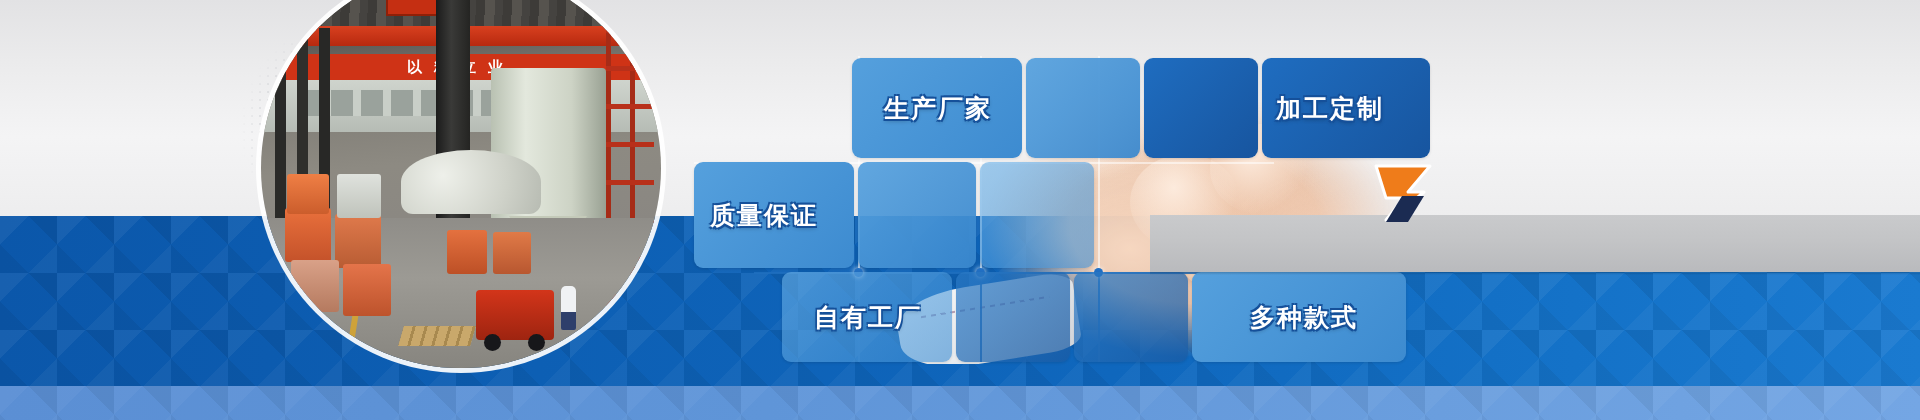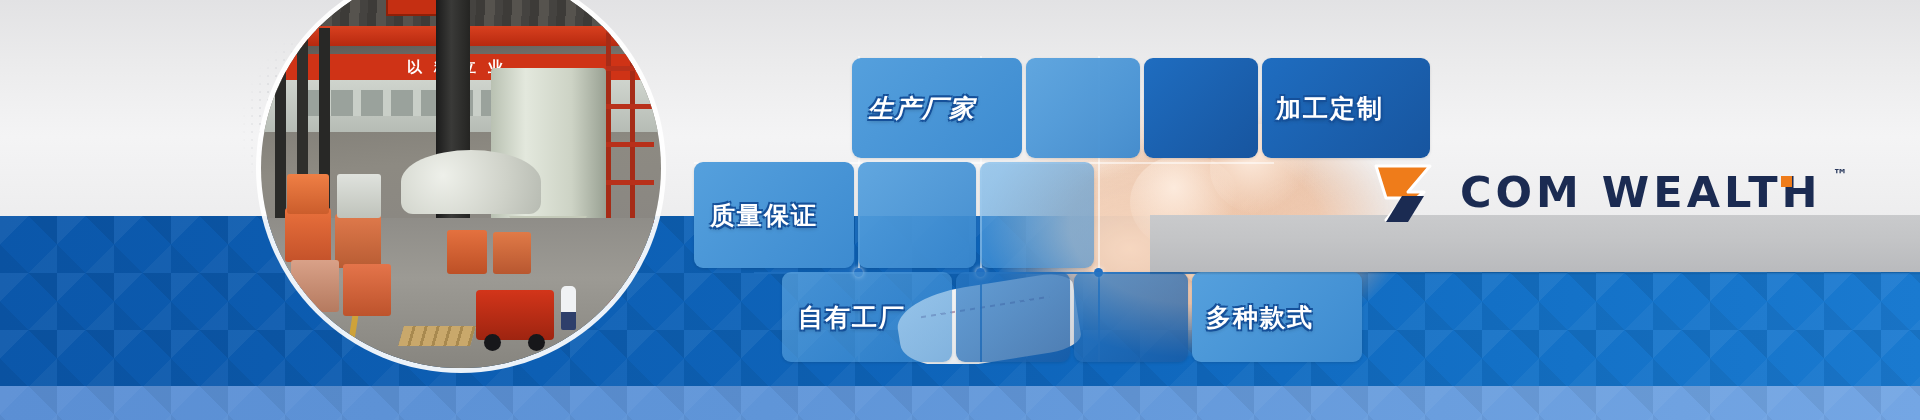--- a/index.html
+++ b/index.html
@@ -220,54 +220,49 @@
     <div class="gl-b" style="left:286px;top:216px;width:1.5px;height:90px;"></div>
     <div class="gl-b" style="left:404px;top:216px;width:1.5px;height:90px;"></div>
     <div class="node" style="left:160px;top:212px;"></div>
     <div class="node" style="left:282px;top:212px;"></div>
     <div class="node" style="left:400px;top:212px;"></div>
     <div class="node" style="left:518px;top:212px;"></div>
   </div>
 
   <div id="tiles-host">
       <div class="tile t-solid" style="left: 852px; top: 58px; width: 170px; height: 100px;">
-        <span class="tile-label" style="margin-left: 16px; font-style: italic;">生产厂家</span>
+        <span class="tile-label" style="margin-left: 32px;">生产厂家</span>
       </div>
       <div class="tile t-mid" style="left: 1026px; top: 58px; width: 114px; height: 100px;"></div>
       <div class="tile t-deep" style="left: 1144px; top: 58px; width: 114px; height: 100px;"></div>
       <div class="tile t-deep" style="left: 1262px; top: 58px; width: 168px; height: 100px;">
         <span class="tile-label" style="margin-left: 14px;">加工定制</span>
       </div>
       <div class="tile t-solid" style="left: 694px; top: 162px; width: 160px; height: 106px;">
         <span class="tile-label" style="margin-left: 16px;">质量保证</span>
       </div>
       <div class="tile t-mid" style="left: 858px; top: 162px; width: 118px; height: 106px;"></div>
       <div class="tile t-ghost" style="left: 980px; top: 162px; width: 114px; height: 106px;"></div>
       <div class="tile t-ghost" style="left: 782px; top: 272px; width: 170px; height: 90px;">
-        <span class="tile-label" style="margin-left: 16px; text-align: center;">自有工厂</span>
+        <span class="tile-label" style="margin-left: 32px; text-align: center;">自有工厂</span>
       </div>
       <div class="tile t-dim" style="left: 956px; top: 272px; width: 114px; height: 90px;"></div>
       <div class="tile t-dim" style="left: 1074px; top: 272px; width: 114px; height: 90px;"></div>
-      <div class="tile t-solid" style="left: 1192px; top: 272px; width: 170px; height: 90px;">
+      <div class="tile t-solid" style="left: 1192px; top: 272px; width: 170px; height: 90px; padding-left: 44px;">
         <span class="tile-label" style="margin-left: 14px;">多种款式</span>
       </div>
     </div>
 
   <div class="logo-strip"></div>
   <div class="logo-strip-sh"></div>
 
   <div class="logo">
     <div class="logo-mark">
       <svg viewBox="0 0 74 74" width="74" height="74" aria-hidden="true">
         <path d="M4 10 h54 l-22 26 h16 l-34 28 h-4 l18 -22 h-18 z" fill="#ef7c1a" stroke="#ffffff" stroke-width="3" stroke-linejoin="round"></path>
         <path d="M30 40 h22 l-16 26 h-22 z" fill="#1b2b52"></path>
       </svg>
     </div>
     <div class="logo-text">
-      <div class="logo-en">
-        <span>COM WEALTH</span>
-        <span class="logo-hdot" style="right:30px;top:4px;"></span>
-        <span class="logo-tm">™</span>
-      </div>
     </div>
   </div>
 
 </div>
 
 </body></html>

